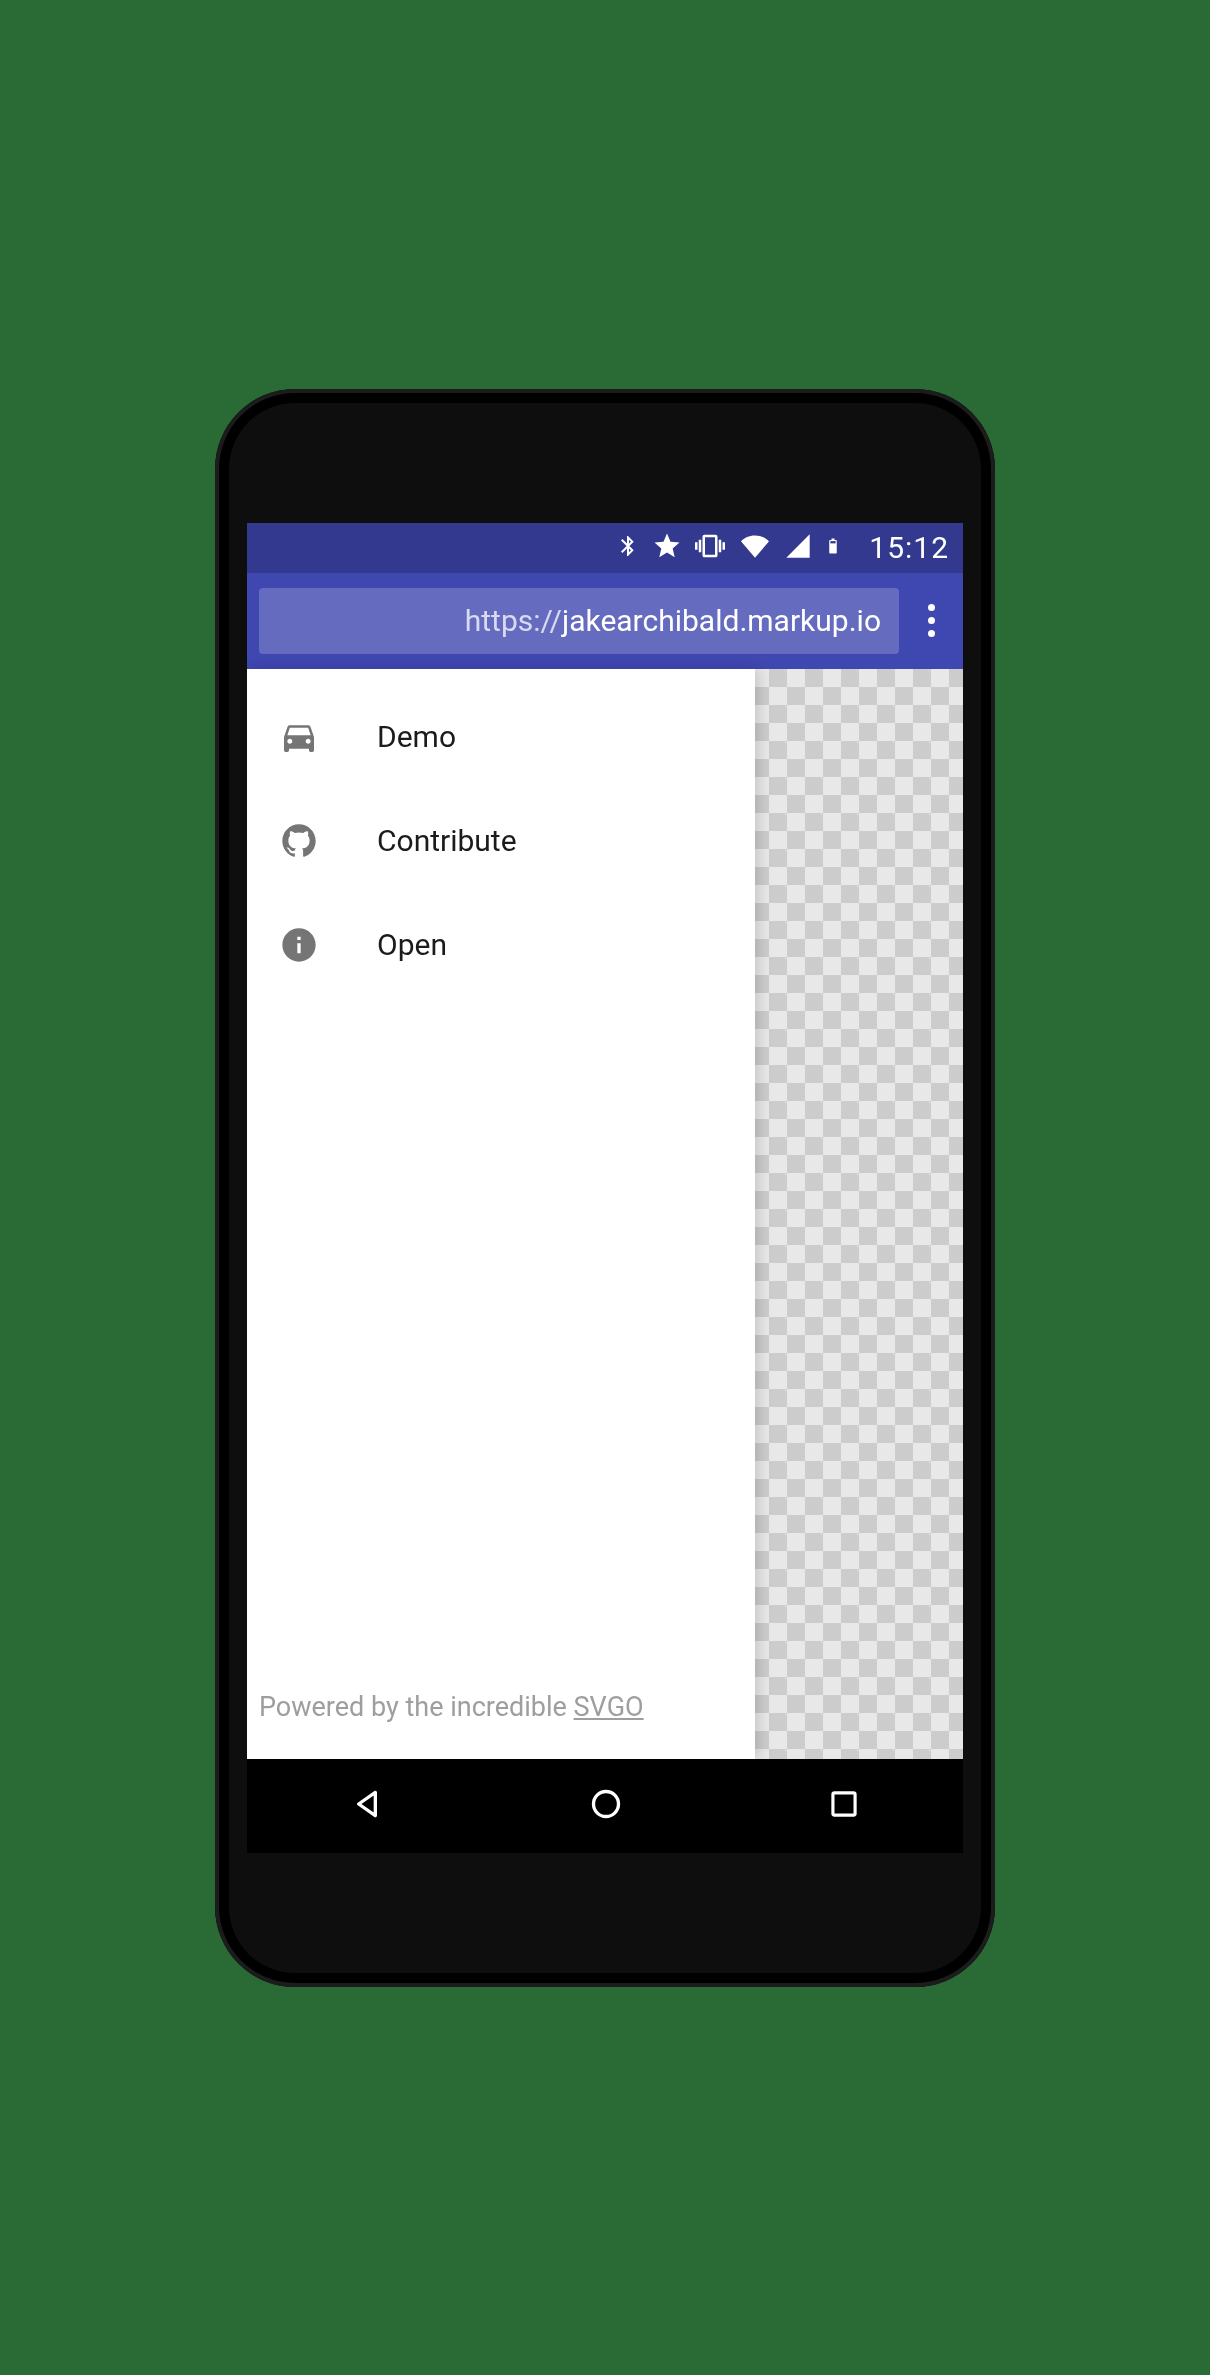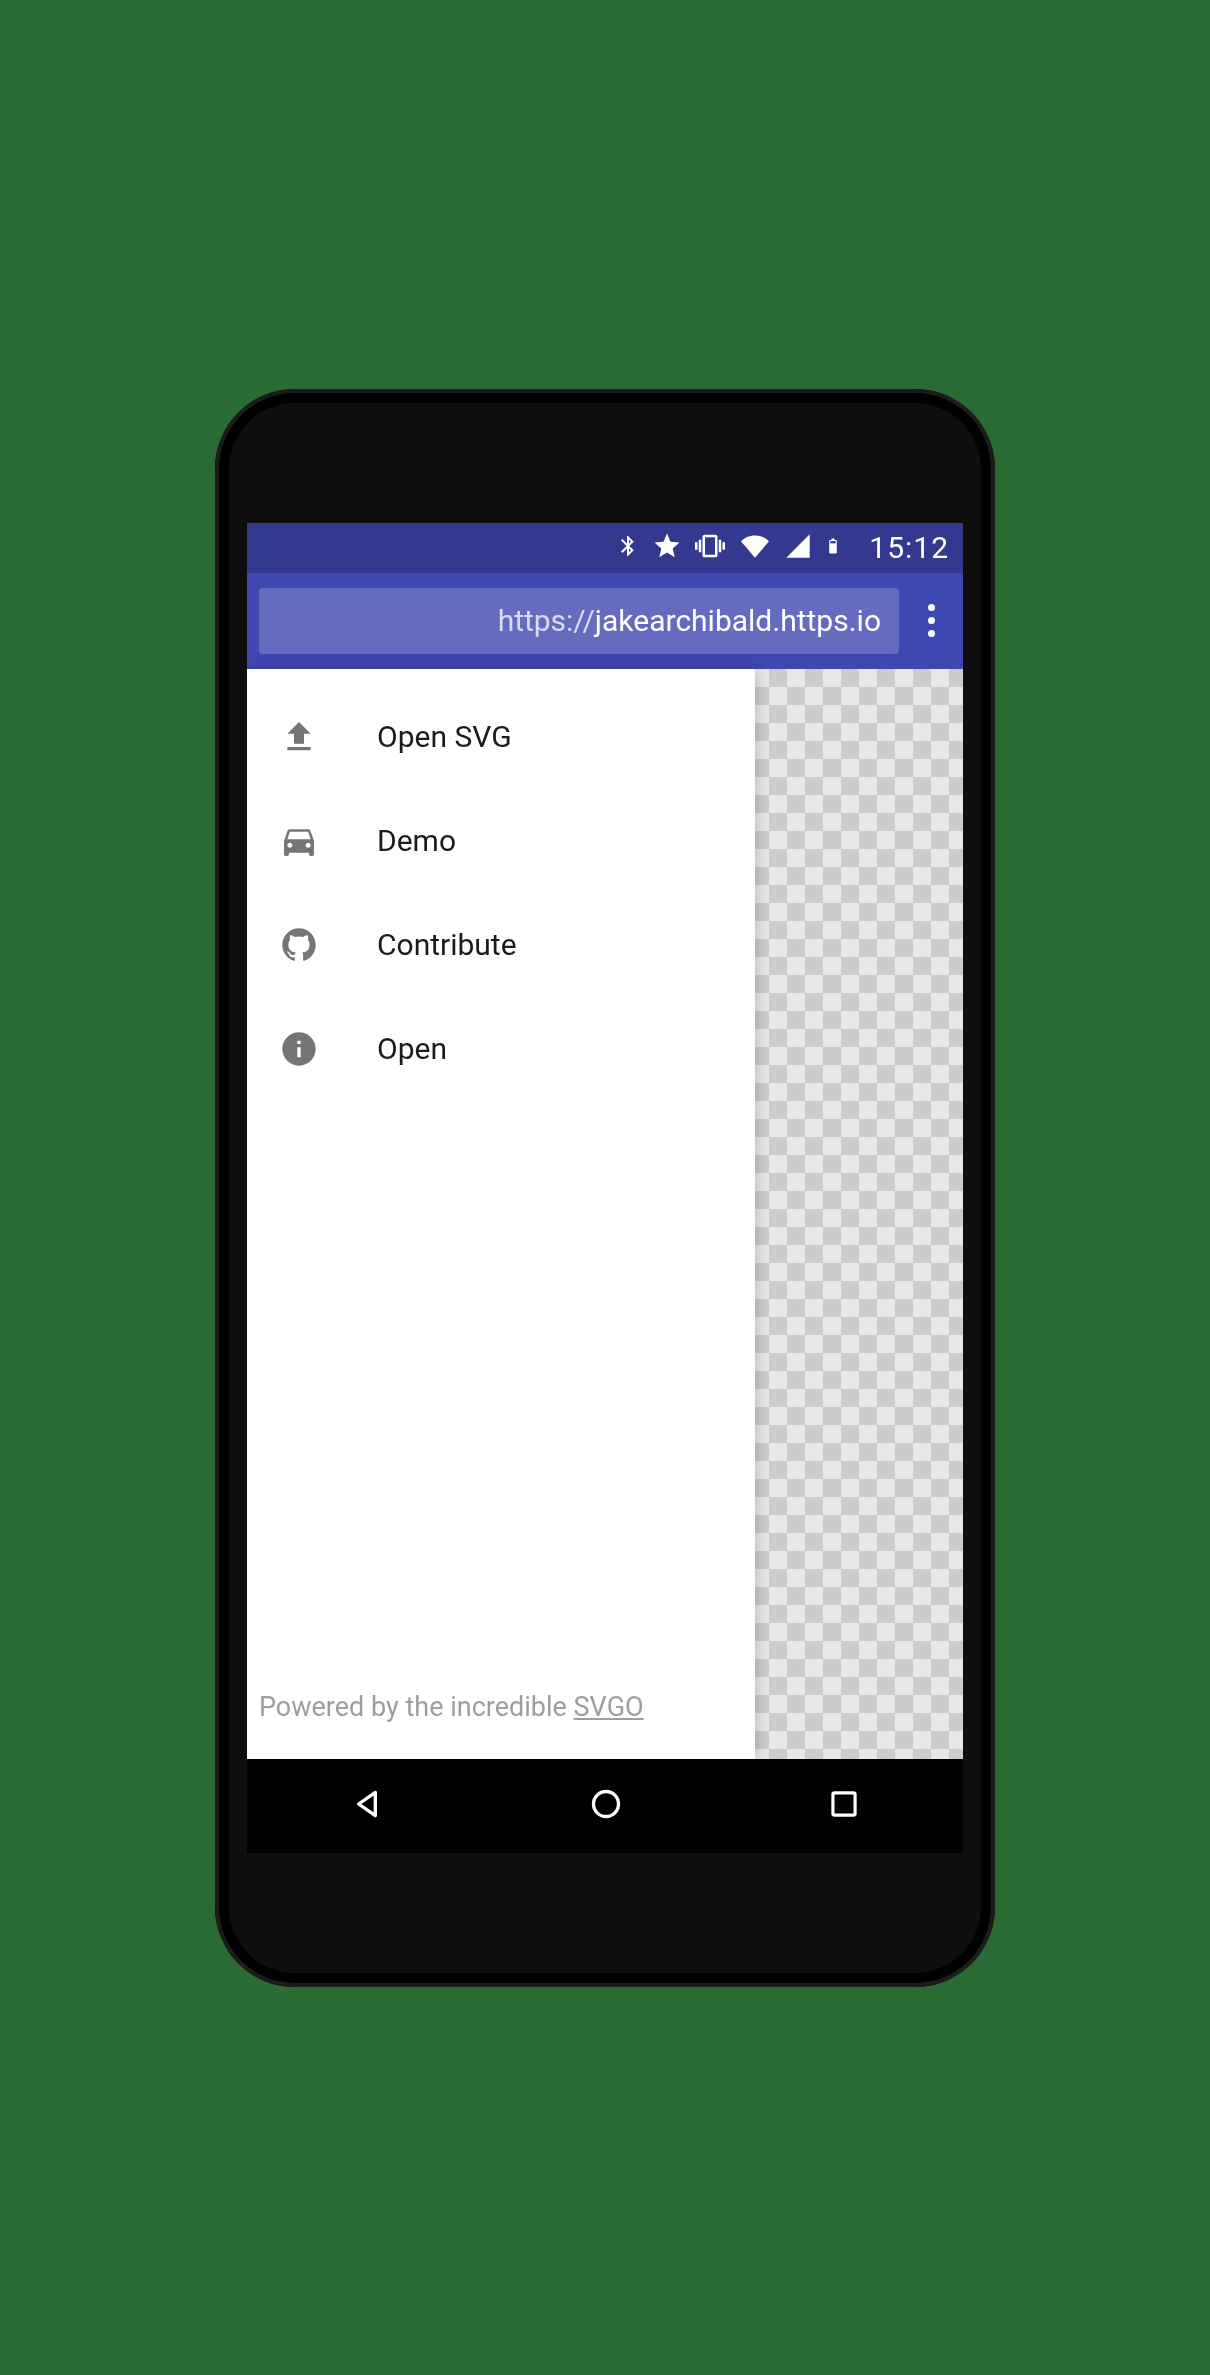--- a/index.html
+++ b/index.html
@@ -144,41 +144,33 @@
               <path d="M15.67 4H14V2h-4v2H8.33C7.6 4 7 4.6 7 5.33v15.33C7 21.4 7.6 22 8.33 22h7.33c.74 0 1.34-.6 1.34-1.33V5.33C17 4.6 16.4 4 15.67 4z"></path>
               <rect x="8.5" y="5.5" width="7" height="3" fill="#32398f"></rect>
             </svg>
         </span>
         <span class="status-time">15:12</span>
       </div>
 
       <div class="browserbar">
         <div class="urlbox">
           <span class="scheme">https://</span>
-            <span class="host">jakearchibald.https.io</span>
+            <span class="host">jakearchibald.markup.io</span>
         </div>
         <div class="overflow">
           <span></span>
             <span></span>
             <span></span>
         </div>
       </div>
 
       <div class="content">
         <div class="drawer">
           <div class="menu">
 
-            <div class="menu-item">
-              <span class="icon">
-                <svg width="40" height="40" viewBox="0 0 24 24">
-                    <path d="M9 16h6v-6h4l-7-7-7 7h4zm-4 2h14v2H5z"></path>
-                  </svg>
-              </span>
-              <span class="label">Open SVG</span>
-            </div>
 
 
             <div class="menu-item">
               <span class="icon">
                 <svg width="40" height="40" viewBox="0 0 24 24">
                     <path d="M18.92 6.01C18.72 5.42 18.16 5 17.5 5h-11c-.66 0-1.21.42-1.42 1.01L3 12v8c0 .55.45 1 1 1h1c.55 0 1-.45 1-1v-1h12v1c0 .55.45 1 1 1h1c.55 0 1-.45 1-1v-8l-2.08-5.99zM6.5 16c-.83 0-1.5-.67-1.5-1.5S5.67 13 6.5 13s1.5.67 1.5 1.5S7.33 16 6.5 16zm11 0c-.83 0-1.5-.67-1.5-1.5s.67-1.5 1.5-1.5 1.5.67 1.5 1.5-.67 1.5-1.5 1.5zM5 11l1.5-4.5h11L19 11H5z"></path>
                   </svg>
               </span>
               <span class="label">Demo</span>
             </div>

